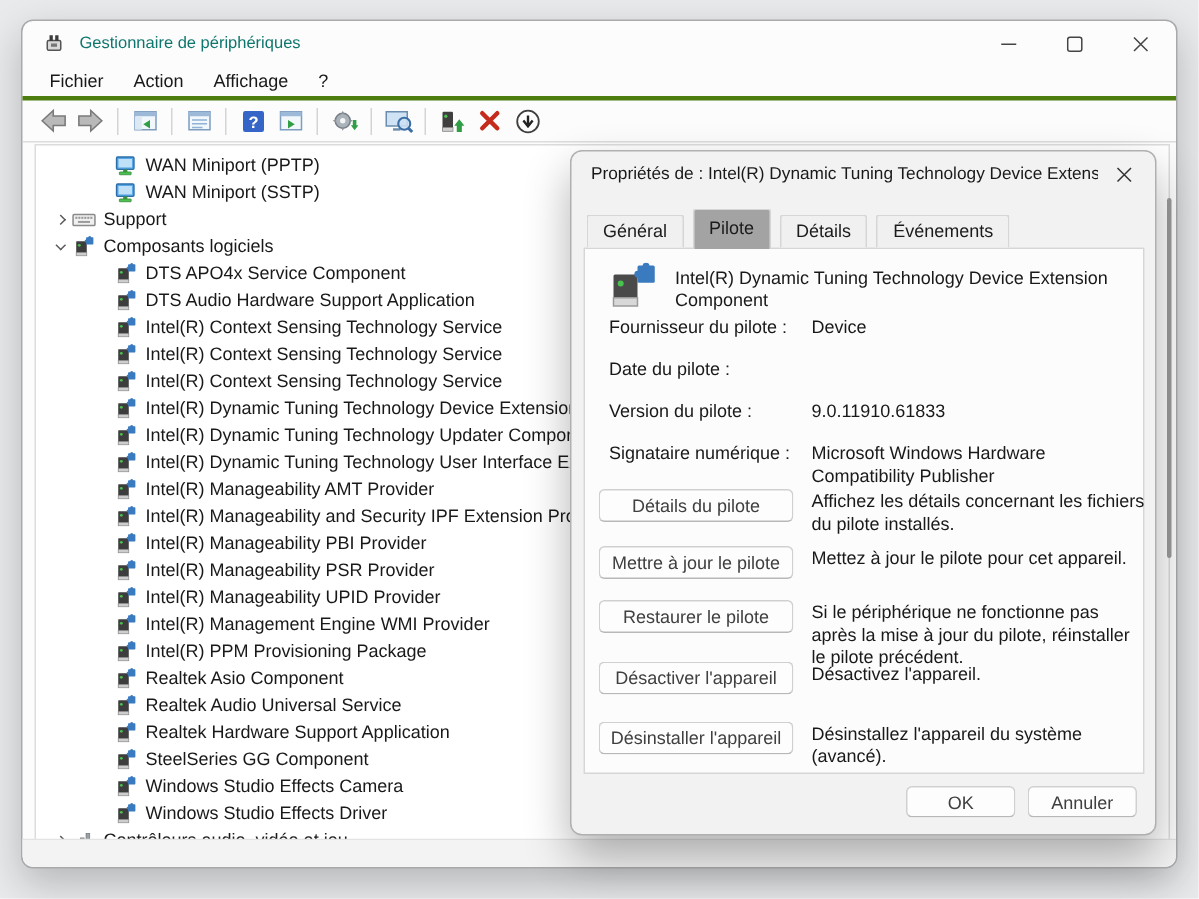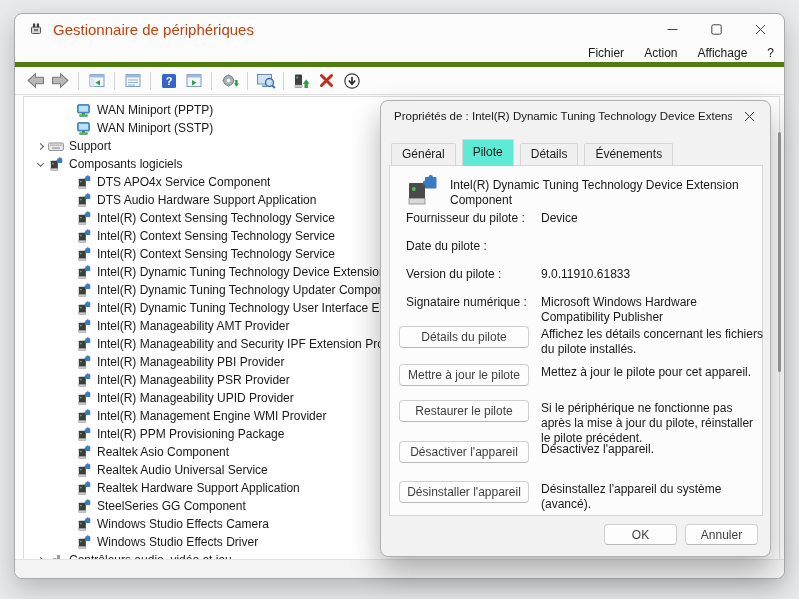--- a/index.html
+++ b/index.html
@@ -12,24 +12,24 @@
   }
   svg { display:block; }
 
   
   .window {
     position:absolute; left:14px; top:13px; width:771px; height:566px;
     background:#fcfcfc; border:1px solid #a9a9a9; border-radius:8px;
     box-shadow:0 10px 26px rgba(0,0,0,.22);
   }
   .titlebar { height:30px; display:flex; align-items:center; padding-left:13px; gap:9px; }
-  .titlebar .app-title { font-size:15px; color:#c2410c; }
+  .titlebar .app-title { font-size:11px; color:#0f766e; }
   .win-controls { position:absolute; right:2px; top:0; height:30px; display:flex; }
   .win-btn { width:44px; height:30px; display:flex; align-items:center; justify-content:center; color:#444; cursor:default; }
-  .menubar { height:23px; display:flex; align-items:center; padding-left:8px; border-bottom:5px solid #4d7c0f;justify-content:flex-end; }
+  .menubar { height:23px; display:flex; align-items:center; padding-left:8px; border-bottom:3px solid #4d7c0f; }
   .menu-item { padding:3px 10px; font-size:12px; }
   .toolbar { height:28px; display:flex; align-items:center; padding-left:9px; gap:2px; border-bottom:1px solid #dcdcdc; }
   .tool-btn { width:23px; height:23px; display:flex; align-items:center; justify-content:center; border-radius:2px; }
   .tool-sep { width:1px; height:18px; background:#d4d4d4; margin:0 4px; }
 
   
   .tree-panel {
     position:absolute; left:8px; top:82px; width:757px; height:465px;
     background:#ffffff; border:1px solid #dcdcdc; overflow:hidden; padding-top:4px;
   }
@@ -58,21 +58,21 @@
   }
   .dlg-titlebar { height:30px; display:flex; align-items:center; padding:0 4px 0 13px; }
   .dlg-title { flex:1; font-size:11.5px; white-space:nowrap; overflow:hidden; }
   .dlg-close { width:34px; height:26px; display:flex; align-items:center; justify-content:center; color:#333; font-size:13px; border-radius:4px; }
   .tabs { position:absolute; left:10px; top:37px; display:flex; align-items:flex-end; height:27px; z-index:3; }
   .tab {
     height:22px; padding:3px 10px 0; margin-right:6px; font-size:12px;
     background:#f0f0f0; border:1px solid #d6d6d6; border-bottom:none;
     border-radius:2px 2px 0 0; color:#1b1b1b;
   }
-  .tab.active { height:27px; background:#5eead4; padding-top:5px; position:relative; z-index:4; margin-bottom:-1px; }
+  .tab.active { height:27px; background:#a3a3a3; padding-top:5px; position:relative; z-index:4; margin-bottom:-1px; }
   .well {
     position:absolute; left:8px; top:64px; width:374px; height:351px;
     background:#fcfcfc; border:1px solid #d6d6d6;
   }
   .dev-header { position:absolute; left:14px; top:9px; display:flex; gap:10px; }
   .dev-icon { width:36px; height:34px; flex:none; }
   .dev-name { width:306px; font-size:12px; line-height:15px; padding-top:3px; }
   .fields { position:absolute; left:16px; top:45px; }
   .field-row { display:flex; height:28px; }
   .field-label { width:135px; font-size:12px; }

